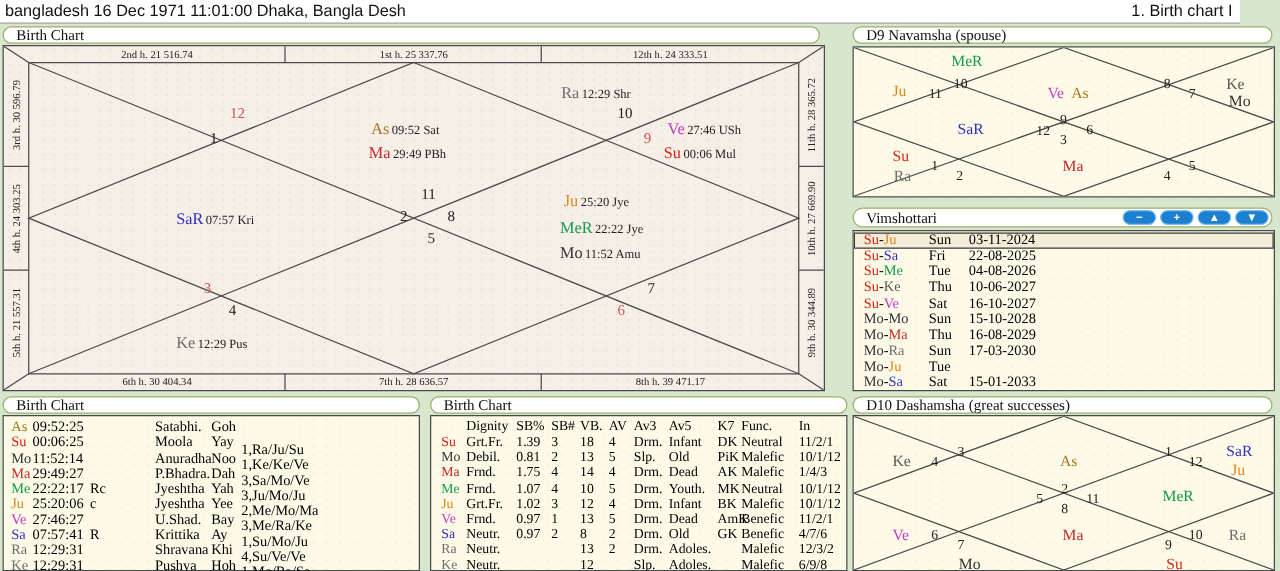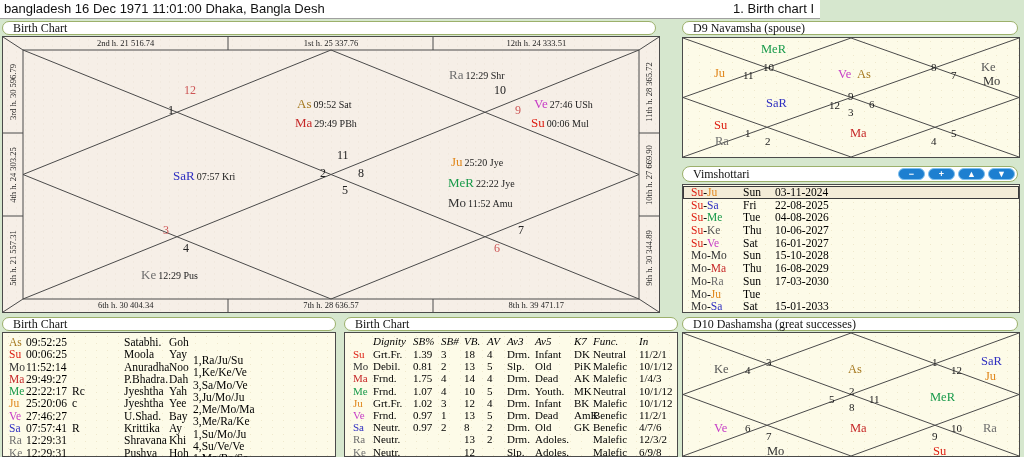--- a/index.html
+++ b/index.html
@@ -1,20 +1,20 @@
 <!DOCTYPE html>
 <html><head>
 <meta charset="utf-8">
 <style>
   * { margin:0; padding:0; box-sizing:border-box; }
   html,body { width:1024px; height:457px; overflow:hidden; }
   body { position:relative; background:#d6e7ce; font-family:"Liberation Serif","DejaVu Serif",serif; }
 
   
-  .titlebar { position:absolute; left:0; top:0; width:820px; height:19px; background:#ffffff;
+  .titlebar { position:absolute; left:0; top:0; width:992px; height:19px; background:#ffffff;
               border-bottom:1px solid #a0a0a0; font-family:"Liberation Sans","DejaVu Sans",sans-serif;
               font-size:13px; color:#111; }
   .titlebar .lt { position:absolute; left:4px; top:1px; white-space:nowrap; }
   .titlebar .rt { position:absolute; right:6px; top:1px; white-space:nowrap; }
 
   
   .pill { position:absolute; height:14px; background:#ffffff; border:1px solid #9cb06b; border-radius:8px;
           font-size:12px; line-height:12px; color:#111; padding-left:10px; display:flex; align-items:center; }
 
   
@@ -60,21 +60,21 @@
   .trow { display:flex; height:12.3px; font-size:11.5px; line-height:12.3px; padding-left:6px; white-space:nowrap; }
   .trow .c0 { width:17px; }
   .trow .c1 { width:46px; }
   .trow .c2 { width:14px; }
   .trow .c3 { width:45px;margin-left:38px; }
   .trow .c4 { width:24px; }
   .trow .c5 { flex:1;margin-top:18px; }
 
   
   .drow { display:flex; height:12.2px; font-size:11px; line-height:12.2px; padding-left:8px; white-space:nowrap; }
-  .drow.hd { font-style:italic; height:13px; }
+  .drow.hd { height:13px; }
   .drow .d0 { width:20px; }
   .drow .d1 { width:40px; }
   .drow .d2 { width:28px; }
   .drow .d3 { width:23px; }
   .drow .d4 { width:23px; }
   .drow .d5 { width:20px; }
   .drow .d6 { width:28px; }
   .drow .d7 { width:39px; }
   .drow .d8 { width:19px; }
   .drow .d9 { width:46px; }
@@ -171,21 +171,21 @@
     </div>
       <div class="pl" style="left: 446px; top: 28px;">
       <span class="pn" style="color: rgb(110, 110, 110);">Ra</span><span class="pd">12:29 Shr</span>
     </div>
       <div class="pl" style="left: 531px; top: 57px;">
       <span class="pn" style="color: rgb(198, 59, 198);">Ve</span><span class="pd">27:46 USh</span>
     </div>
       <div class="pl" style="left: 528px; top: 76px;">
       <span class="pn" style="color: rgb(221, 28, 16);">Su</span><span class="pd">00:06 Mul</span>
     </div>
-      <div class="pl" style="left: 138px; top: 129px; margin-left: 32px;">
+      <div class="pl" style="left: 138px; top: 129px;">
       <span class="pn" style="color: rgb(47, 47, 193);">SaR</span><span class="pd">07:57 Kri</span>
     </div>
       <div class="pl" style="left: 448px; top: 115px;">
       <span class="pn" style="color: rgb(224, 134, 26);">Ju</span><span class="pd">25:20 Jye</span>
     </div>
       <div class="pl" style="left: 445px; top: 136px;">
       <span class="pn" style="color: rgb(24, 154, 74);">MeR</span><span class="pd">22:22 Jye</span>
     </div>
       <div class="pl" style="left: 445px; top: 156px;">
       <span class="pn" style="color: rgb(51, 51, 51);">Mo</span><span class="pd">11:52 Amu</span>
@@ -262,21 +262,21 @@
     <span class="vdate">04-08-2026</span>
   </div>
     <div class="vrow">
     <span class="vlord"><span style="color: rgb(221, 28, 16);">Su</span><span>-</span><span style="color: rgb(85, 85, 85);">Ke</span></span>
     <span class="vday">Thu</span>
     <span class="vdate">10-06-2027</span>
   </div>
     <div class="vrow">
     <span class="vlord"><span style="color: rgb(221, 28, 16);">Su</span><span>-</span><span style="color: rgb(198, 59, 198);">Ve</span></span>
     <span class="vday">Sat</span>
-    <span class="vdate">16-01-2027</span>
+    <span class="vdate">16-10-2027</span>
   </div>
     <div class="vrow">
     <span class="vlord"><span style="color: rgb(51, 51, 51);">Mo</span><span>-</span><span style="color: rgb(51, 51, 51);">Mo</span></span>
     <span class="vday">Sun</span>
     <span class="vdate">15-10-2028</span>
   </div>
     <div class="vrow">
     <span class="vlord"><span style="color: rgb(51, 51, 51);">Mo</span><span>-</span><span style="color: rgb(198, 40, 40);">Ma</span></span>
     <span class="vday">Thu</span>
     <span class="vdate">16-08-2029</span>

